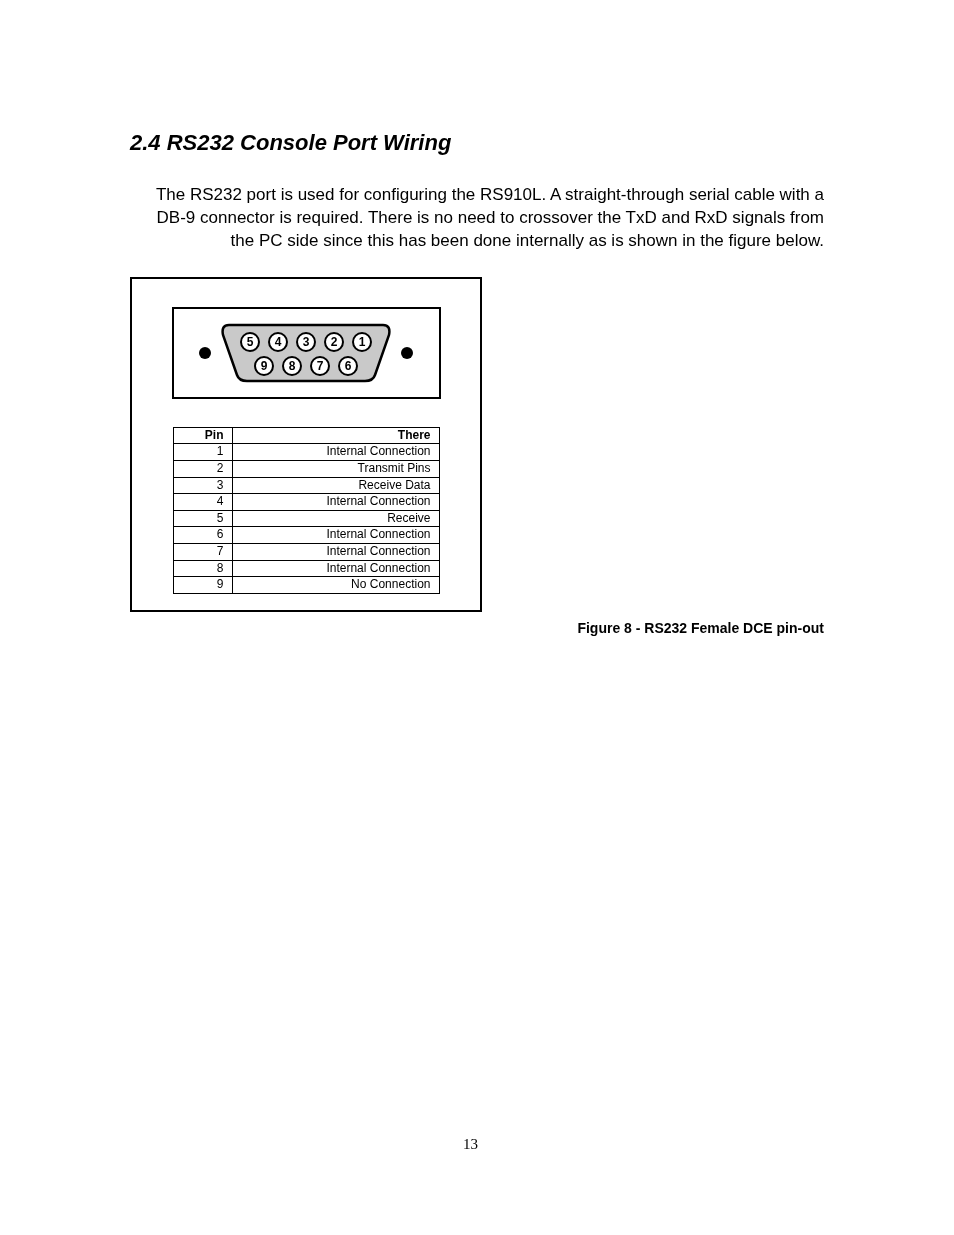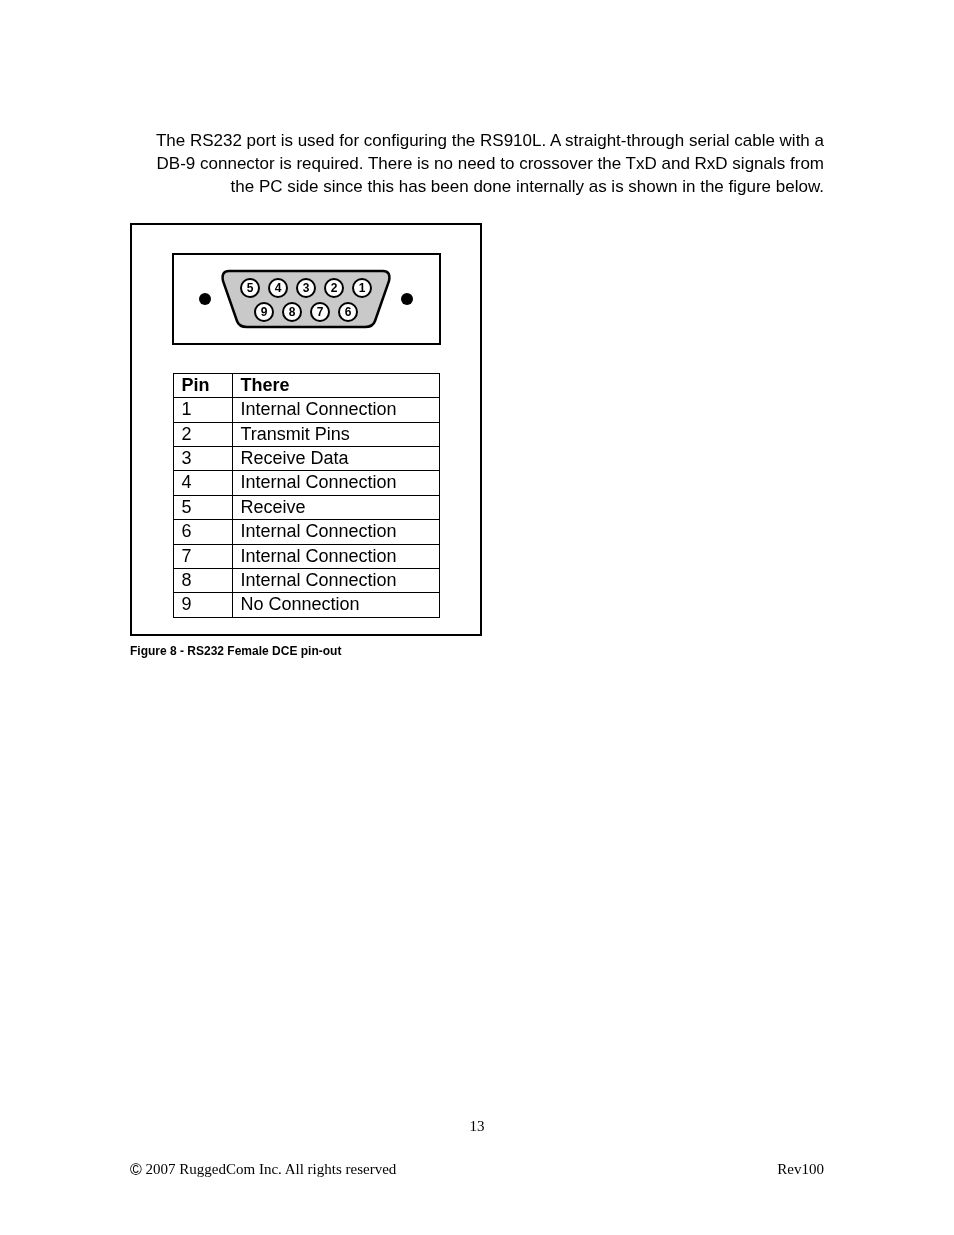--- a/index.html
+++ b/index.html
@@ -57,41 +57,42 @@
   .db9-svg {
     display: block;
   }
   .pin-table {
     border-collapse: collapse;
     margin: 0 auto 6px auto;
   }
   .pin-table th, .pin-table td {
     border: 1.5px solid #000;
     font-family: Arial, Helvetica, sans-serif;
-    font-size: 18px;
+    font-size: 12px;
     padding: 0 8px;
-    text-align: left;
+    text-align: right;
     line-height: 1.3;
   }
   .pin-table th {
     font-weight: bold;
   }
   .pin-table .col-pin { width: 42px; }
   .pin-table .col-sig { width: 190px; }
   .figure-caption {
     font-family: Arial, Helvetica, sans-serif;
     font-weight: bold;
-    font-size: 12px;
+    font-size: 14px;
     margin: 0 0 26px 0;
+    text-align: right;
   }
   .note-label { font-weight: bold; }
   .footer {
     position: absolute;
     left: 0;
-    right: 0;
+    right: 13px;
     bottom: 56px;
     padding: 0 130px;
     font-family: "Times New Roman", Times, serif;
     font-size: 15px;
   }
   .footer-pagenum {
     text-align: center;
     margin-bottom: 26px;
     font-size: 15px;
   }
@@ -104,20 +105,21 @@
     font-family: Arial, sans-serif;
     font-size: 16px;
     vertical-align: -1px;
   }
 </style>
 </head>
 <body>
 
 <div class="page">
 
+  <h2 class="section-heading">2.4  RS232 Console Port Wiring</h2>
 
   <p class="body-text">The RS232 port is used for configuring the RS910L. A straight-through serial cable with a DB-9 connector is required. There is no need to crossover the TxD and RxD signals from the PC side since this has been done internally as is shown in the figure below.</p>
 
   <div class="figure-box">
 
     <div class="connector-wrap">
       <span class="screw"></span>
       <svg class="db9-svg" width="170" height="64" viewBox="0 0 170 64">
         <path d="M8 4 L162 4 Q170 4 168 14 L154 54 Q152 60 144 60 L26 60 Q18 60 16 54 L2 14 Q0 4 8 4 Z" fill="#c9c9c9" stroke="#000" stroke-width="2.5"></path>
 
@@ -211,19 +213,13 @@
 
   </div>
 
   <p class="figure-caption">Figure 8 - RS232 Female DCE pin-out</p>
 
 
 </div>
 
 <div class="footer">
   <div class="footer-pagenum">13</div>
-  <div class="footer-line">
-    <span>
-      <span class="copyright-symbol">©</span><span> 2007 RuggedCom Inc. All rights reserved</span>
-    </span>
-    <span>Rev100</span>
-  </div>
 </div>
 
 </body></html>

